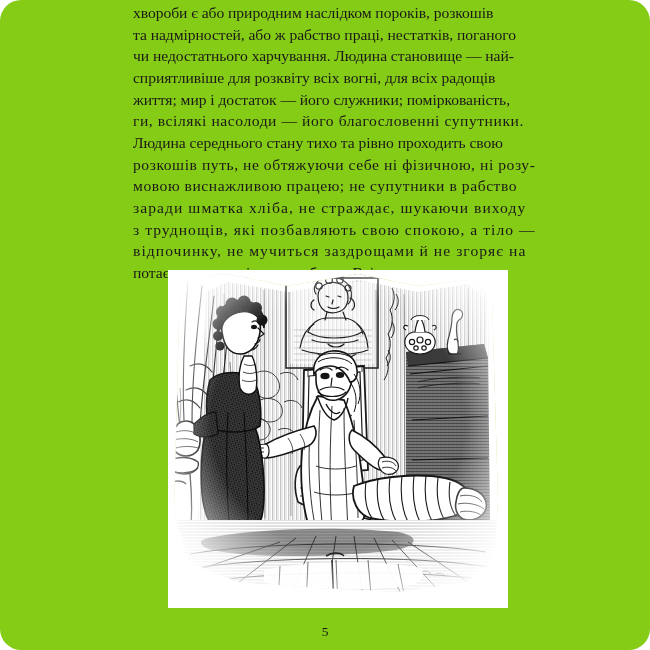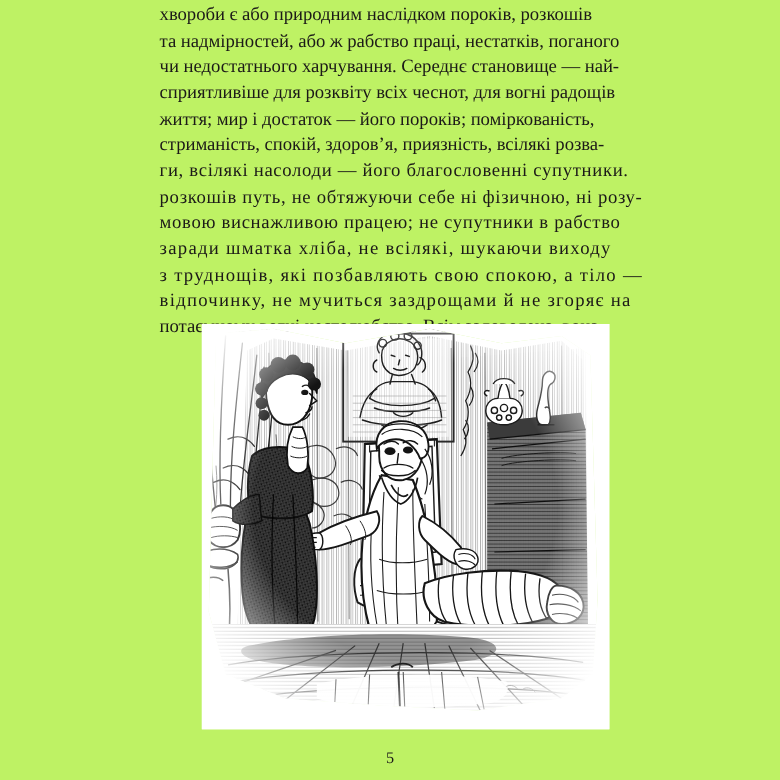--- a/index.html
+++ b/index.html
@@ -12,21 +12,22 @@
     width: 650px;
     height: 650px;
     overflow: hidden;
     font-family: "Liberation Serif", "DejaVu Serif", serif;
     color: #1a1a1a;
     position: relative;
   }
   #page {
     position: absolute;
     inset: 0;
-    background: #bef264;
+    background: #84cc16;
+    border-radius: 21px;
   }
 
   
   #text-block {
     position: absolute;
     left: 133px;
     top: 2px;
     width: 384px;
   }
   .para-line {
@@ -64,28 +65,28 @@
   }
 </style>
 </head>
 <body>
 
 <div id="page">
 
   <div id="text-block">
     <div class="para-line tight">хвороби є або природним наслідком пороків, розкошів</div>
     <div class="para-line tight">та надмірностей, або ж рабство праці, нестатків, поганого</div>
-    <div class="para-line tight">чи недостатнього харчування. Середнє становище — най-</div>
-    <div class="para-line tight">сприятливіше для розквіту всіх чеснот, для вогні радощів</div>
-    <div class="para-line tight">життя; мир і достаток — його пороків; поміркованість,</div>
-    <div class="para-line tight">стриманість, спокій, здоров’я, приязність, всілякі розва-</div>
+    <div class="para-line tight">чи недостатнього харчування. Людина становище — най-</div>
+    <div class="para-line tight">сприятливіше для розквіту всіх вогні, для всіх радощів</div>
+    <div class="para-line tight">життя; мир і достаток — його служники; поміркованість,</div>
     <div class="para-line loose">ги, всілякі насолоди — його благословенні супутники.</div>
+    <div class="para-line tight">Людина середнього стану тихо та рівно проходить свою</div>
     <div class="para-line loose">розкошів путь, не обтяжуючи себе ні фізичною, ні розу-</div>
     <div class="para-line loose">мовою виснажливою працею; не супутники в рабство</div>
-    <div class="para-line looser">заради шматка хліба, не всілякі, шукаючи виходу</div>
+    <div class="para-line looser">заради шматка хліба, не страждає, шукаючи виходу</div>
     <div class="para-line looser">з труднощів, які позбавляють свою спокою, а тіло —</div>
     <div class="para-line looser">відпочинку, не мучиться заздрощами й не згоряє на</div>
     <div class="para-line tight">потаємному вогні честолюбства. Всім задоволена, вона</div>
   </div>
 
   <div id="illustration-wrap">
     <svg id="illustration-svg" viewBox="0 0 340 338" xmlns="http://www.w3.org/2000/svg" aria-hidden="true">
       <defs>
 
         <pattern id="hatchFine" width="3" height="3" patternUnits="userSpaceOnUse" patternTransform="rotate(0)">

